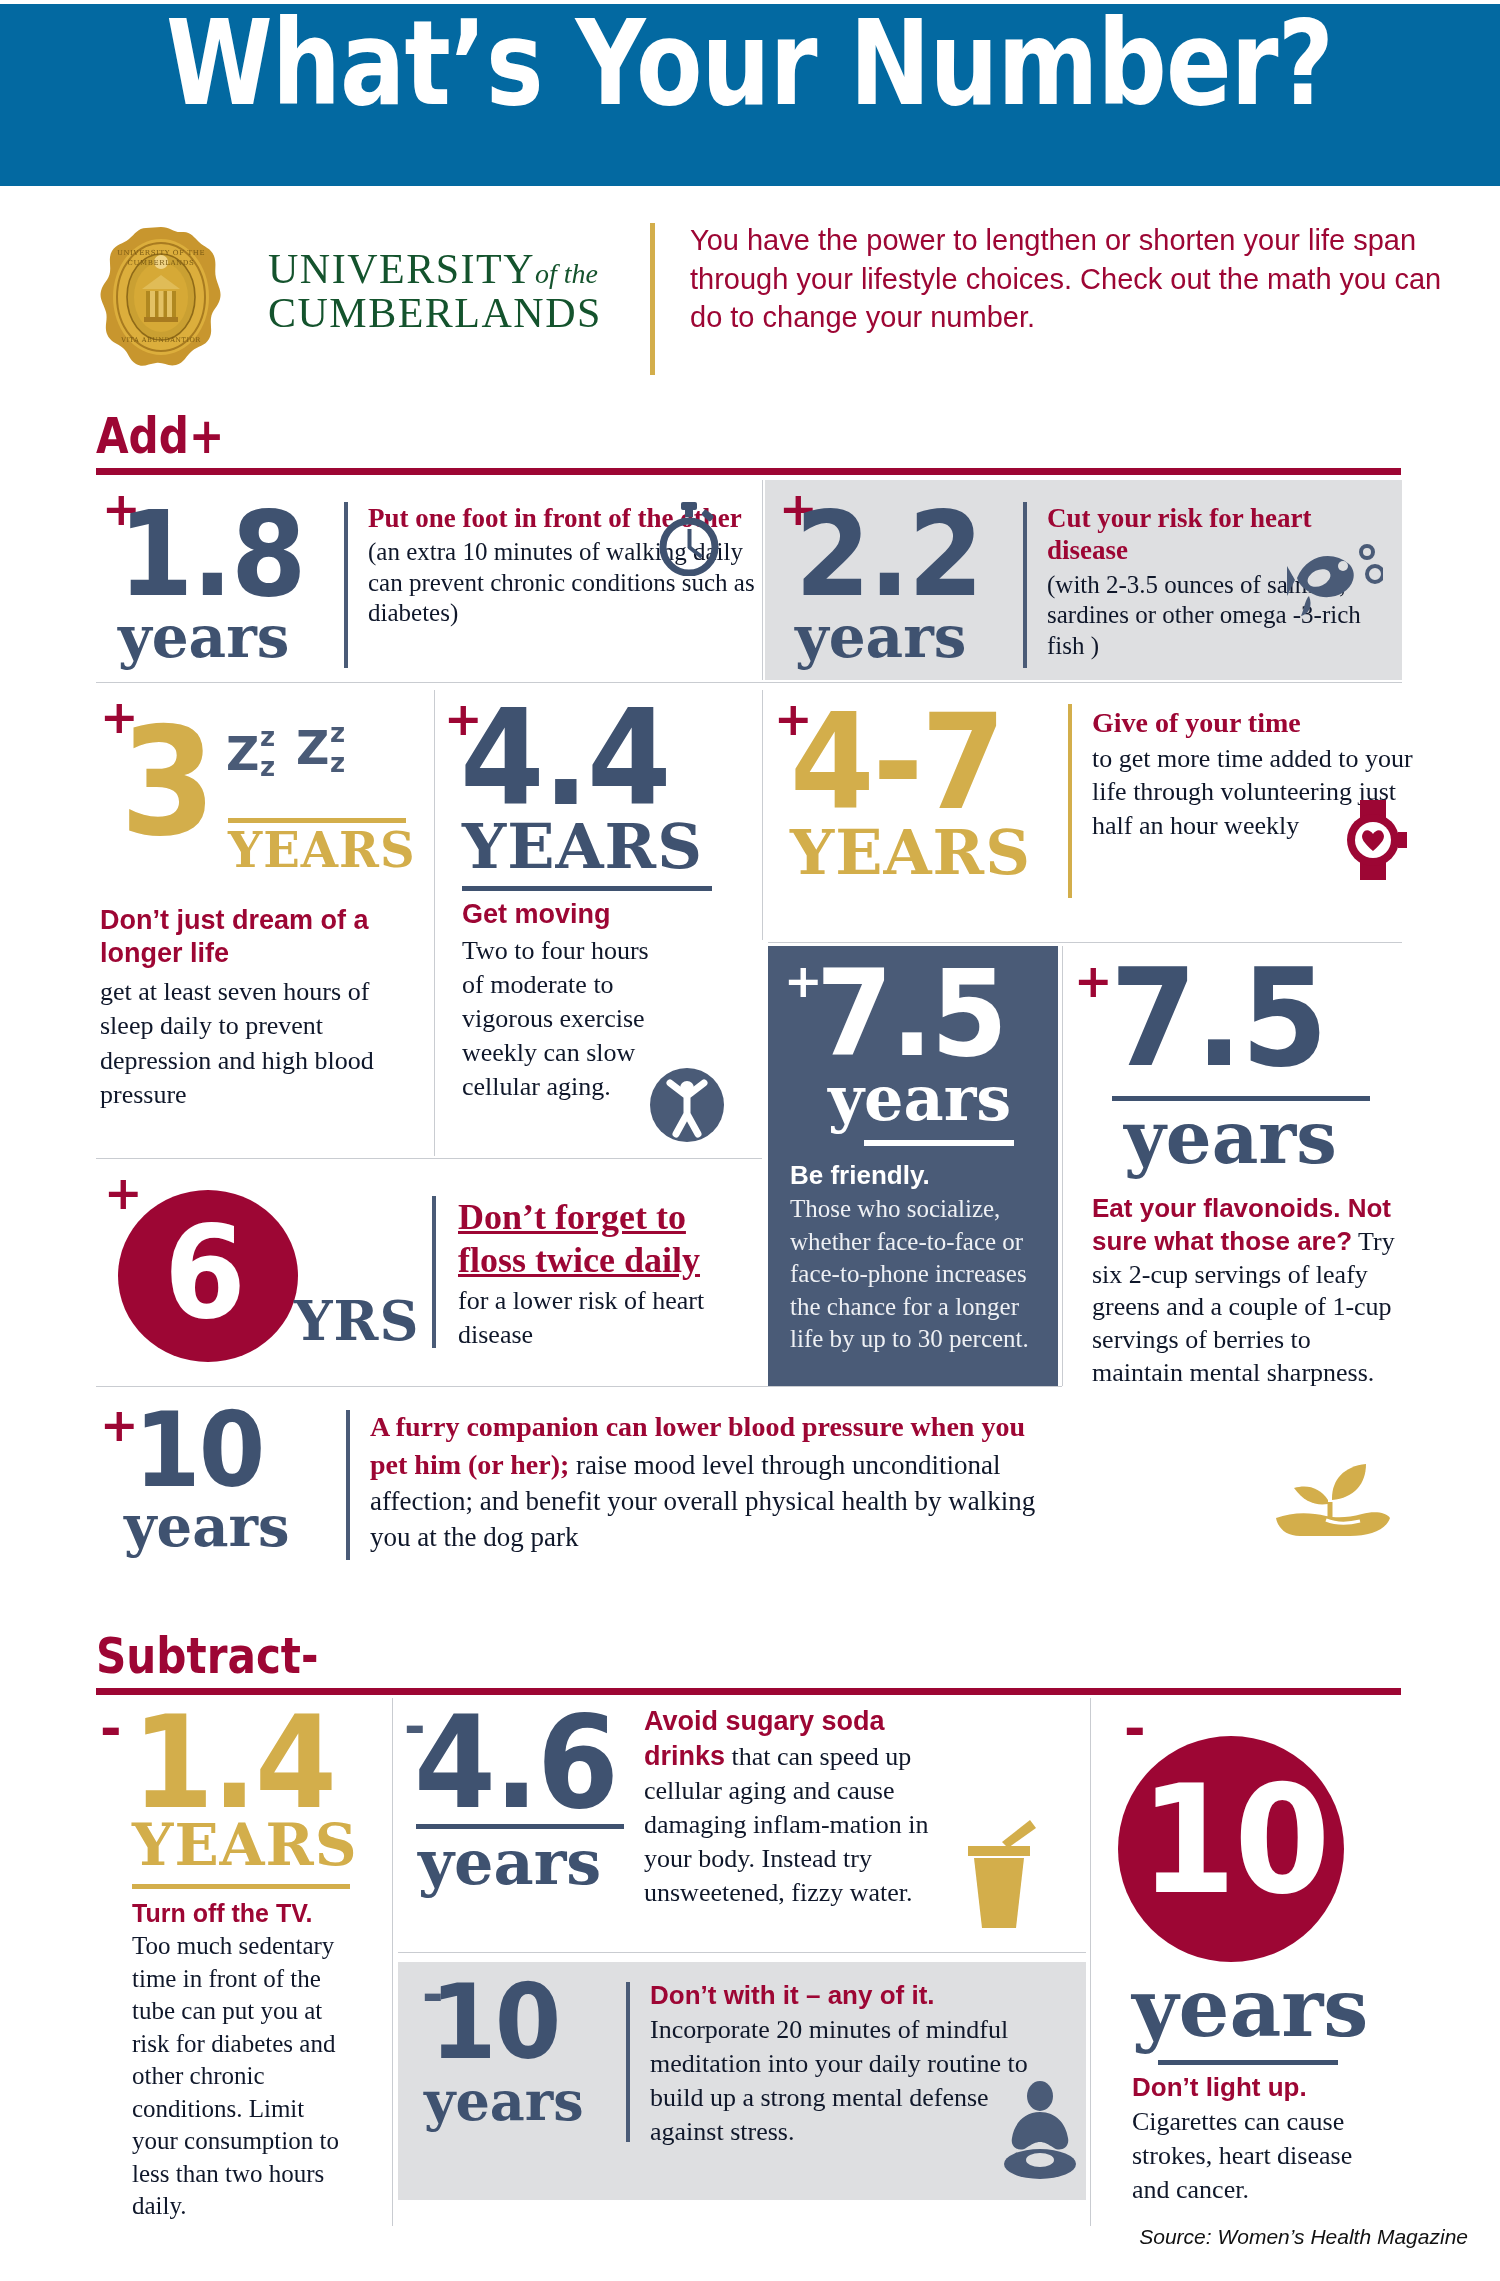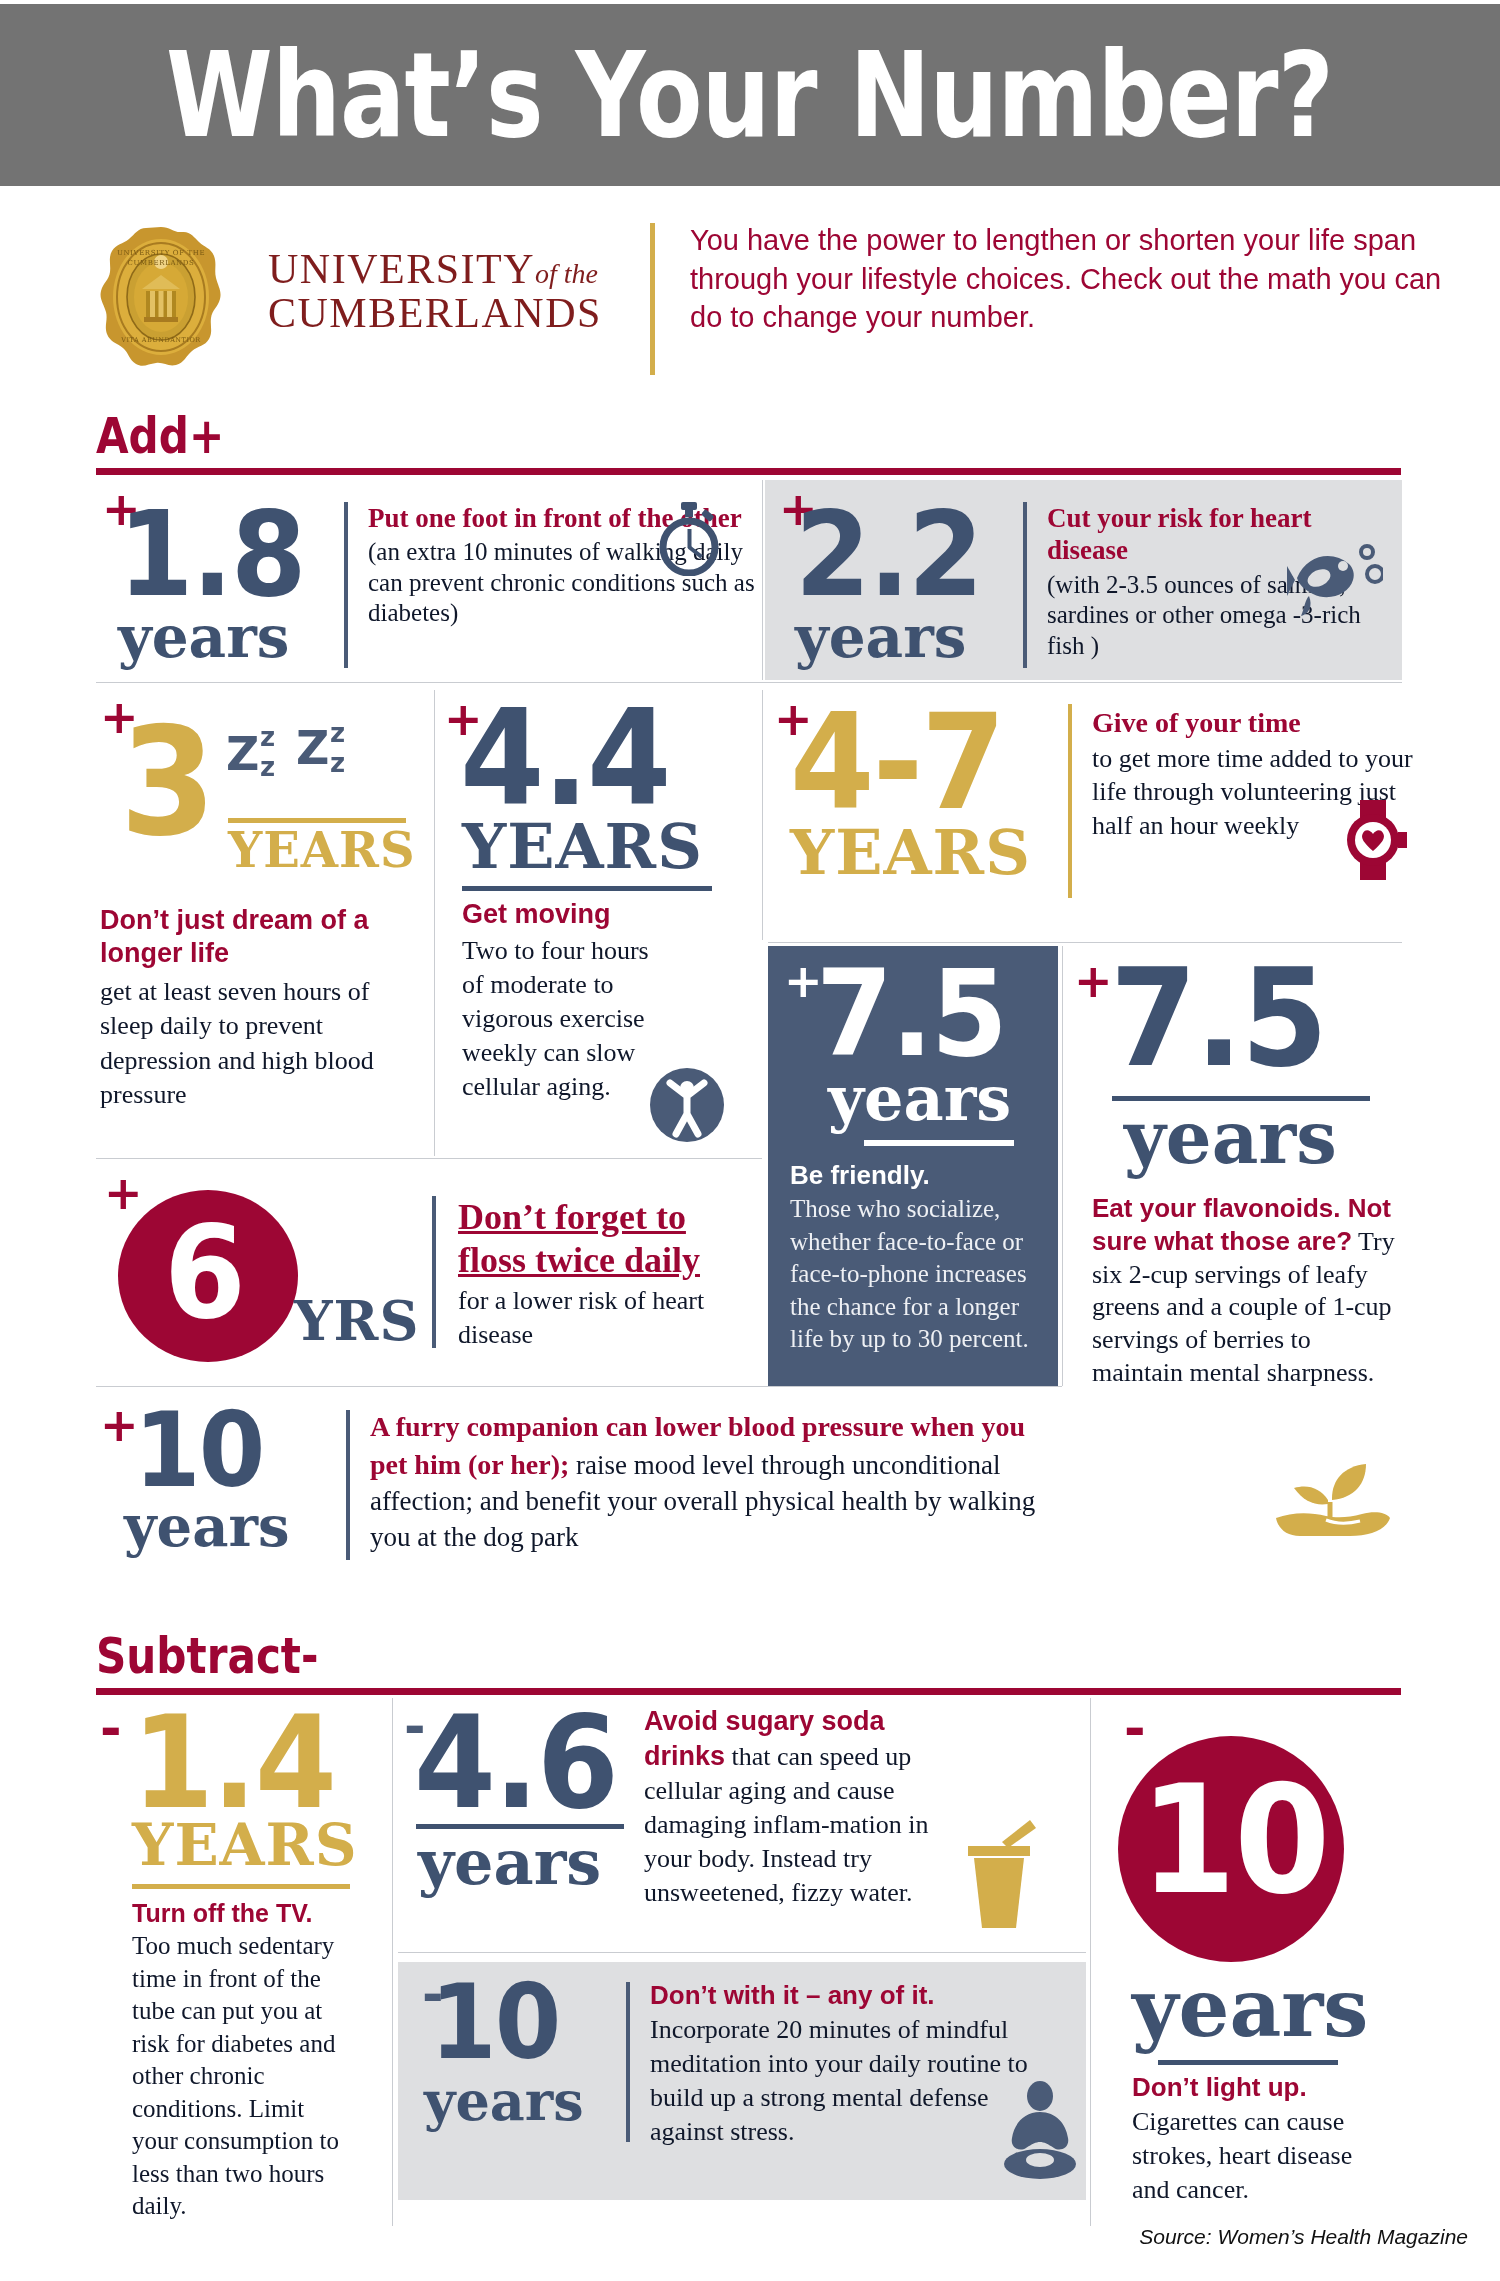--- a/index.html
+++ b/index.html
@@ -8,22 +8,22 @@
     width:1500px; height:2281px;
     font-family:"Liberation Serif", serif;
     color:#3f5270;
     position:relative;
     overflow:hidden;
   }
 
   
   .header-band{
     position:absolute; left:0; top:4px; width:1500px; height:182px;
-    background:#737373;
-    display:flex; align-items:center; justify-content:center;
+    background:#0369a1;
+    display:flex; align-items:flex-start; justify-content:center;
   }
   .header-title{
     font-family:"DejaVu Sans", sans-serif;
     font-weight:bold;
     font-size:118px;
     letter-spacing:-1px;
     color:#ffffff;
     transform:scaleX(0.82);
     white-space:nowrap;
     line-height:1;
@@ -31,21 +31,21 @@
 
   
   .brand-row{ position:absolute; left:0; top:205px; width:1500px; height:190px; }
   .seal{
     position:absolute; left:98px; top:20px; width:126px; height:145px;
   }
   .seal svg{ width:100%; height:100%; display:block;}
   .brand-name{
     position:absolute; left:268px; top:43px;
     font-family:"Liberation Serif", serif;
-    color:#7f1d1d;
+    color:#14532d;
     line-height:1.04;
   }
   .brand-line1{ font-size:42px; letter-spacing:1.5px; }
   .brand-line1 .oft{ font-style:italic; font-size:28px; letter-spacing:0; }
   .brand-line2{ font-size:42px; letter-spacing:1.5px; }
   .brand-rule{
     position:absolute; left:650px; top:18px; width:5px; height:152px; background:#d3ae4b;
   }
   .intro{
     position:absolute; left:690px; top:16px; width:790px;

